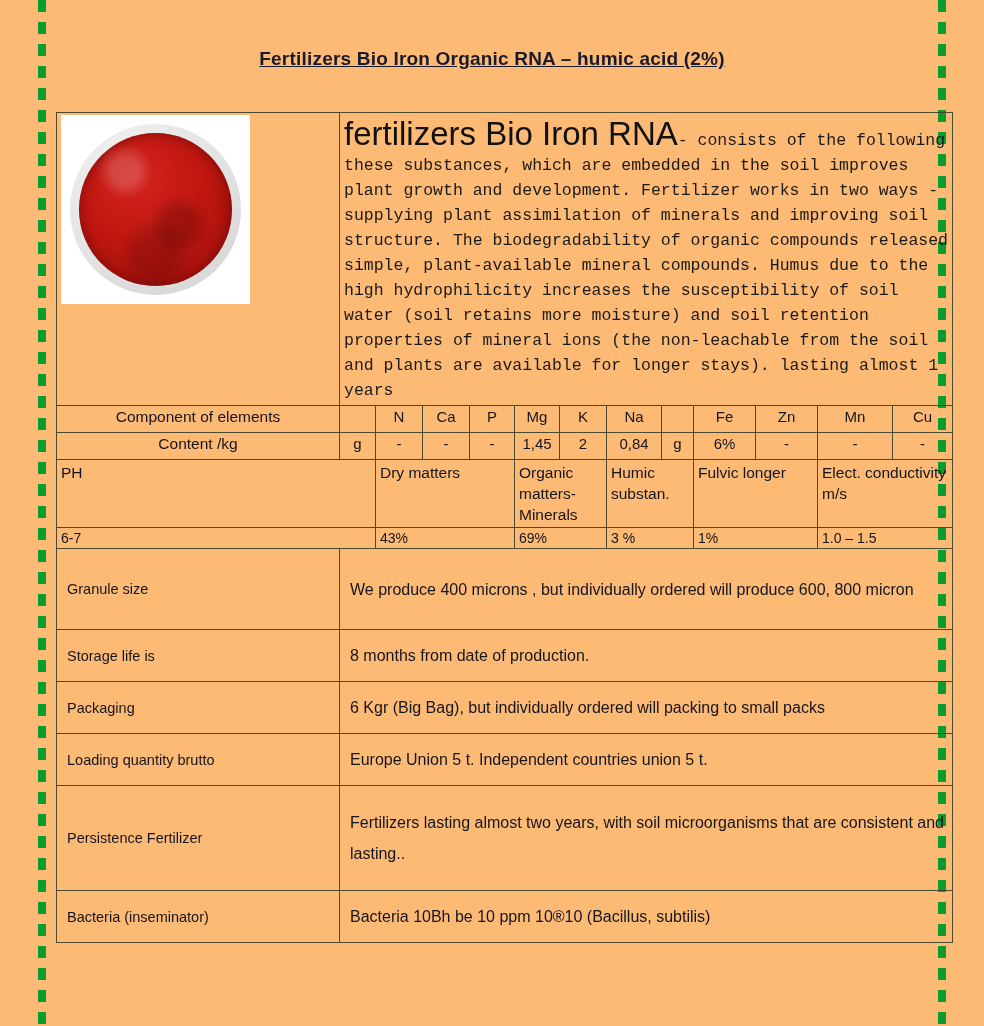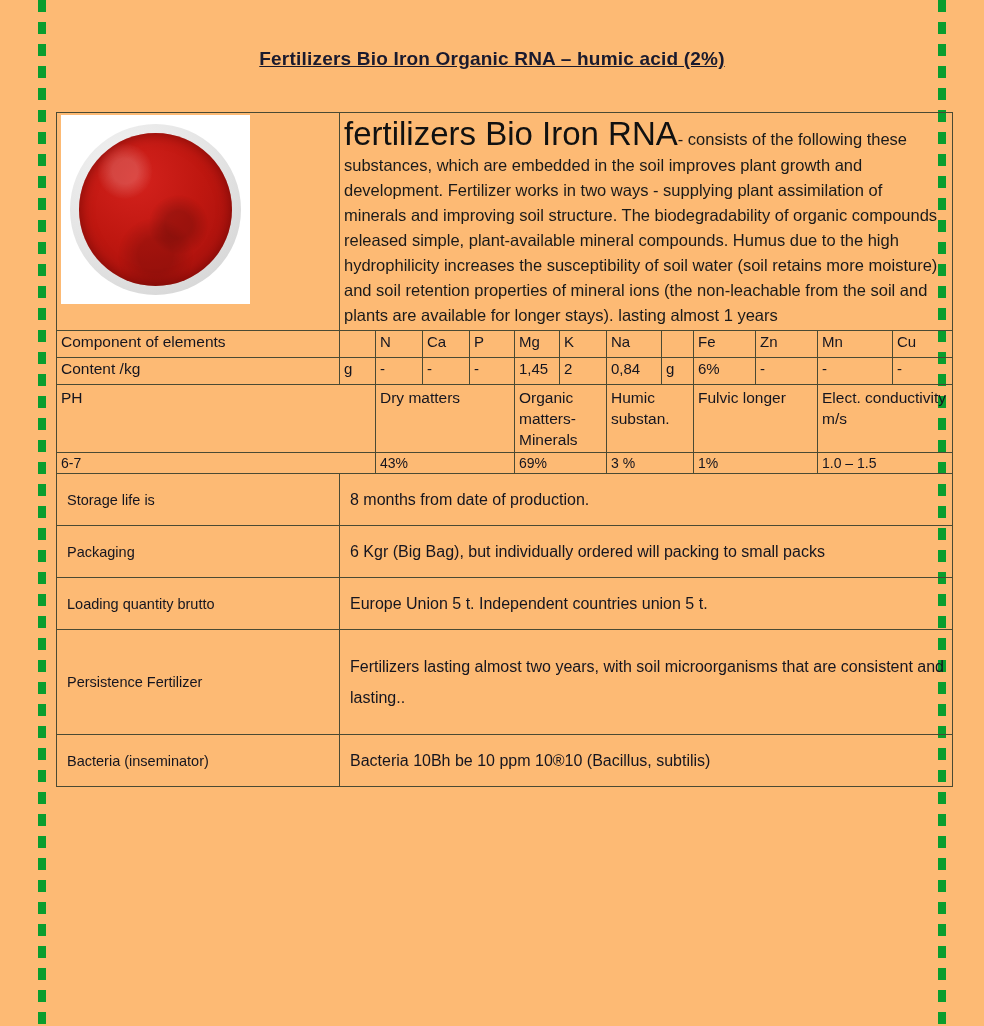--- a/index.html
+++ b/index.html
@@ -114,24 +114,26 @@
     vertical-align: top;
   }
   .intro-title {
     font-size: 33px;
     color: #111;
   }
   .intro-text {
     font-size: 16.5px;
     line-height: 25px;
     color: #1a1a1a;
+    font-family: Liberation Mono, monospace;
   }
 
   
   .elrow td {
+    text-align: center;
     font-size: 15px;
     padding: 3px 2px;
     height: 22px;
   }
   .elrow td.label {
     font-size: 15.5px;
   }
 
   
   .proprow td {
@@ -247,20 +249,24 @@
 
       <tr class="valrow">
         <td colspan="2">6-7</td>
         <td colspan="3">43%</td>
         <td colspan="2">69%</td>
         <td colspan="2">3 %</td>
         <td colspan="2">1%</td>
         <td colspan="2">1.0 – 1.5</td>
       </tr>
 
+      <tr class="inforow tall">
+        <td class="key">Granule size</td>
+        <td class="val" colspan="12">We produce  400 microns , but individually ordered  will produce  600, 800 micron</td>
+      </tr>
       <tr class="inforow">
         <td class="key">Storage life is</td>
         <td class="val" colspan="12">8 months from date of production.</td>
       </tr>
       <tr class="inforow">
         <td class="key">Packaging</td>
         <td class="val" colspan="12">6 Kgr (Big Bag), but individually ordered  will packing  to small packs</td>
       </tr>
       <tr class="inforow">
         <td class="key">Loading quantity brutto</td>

